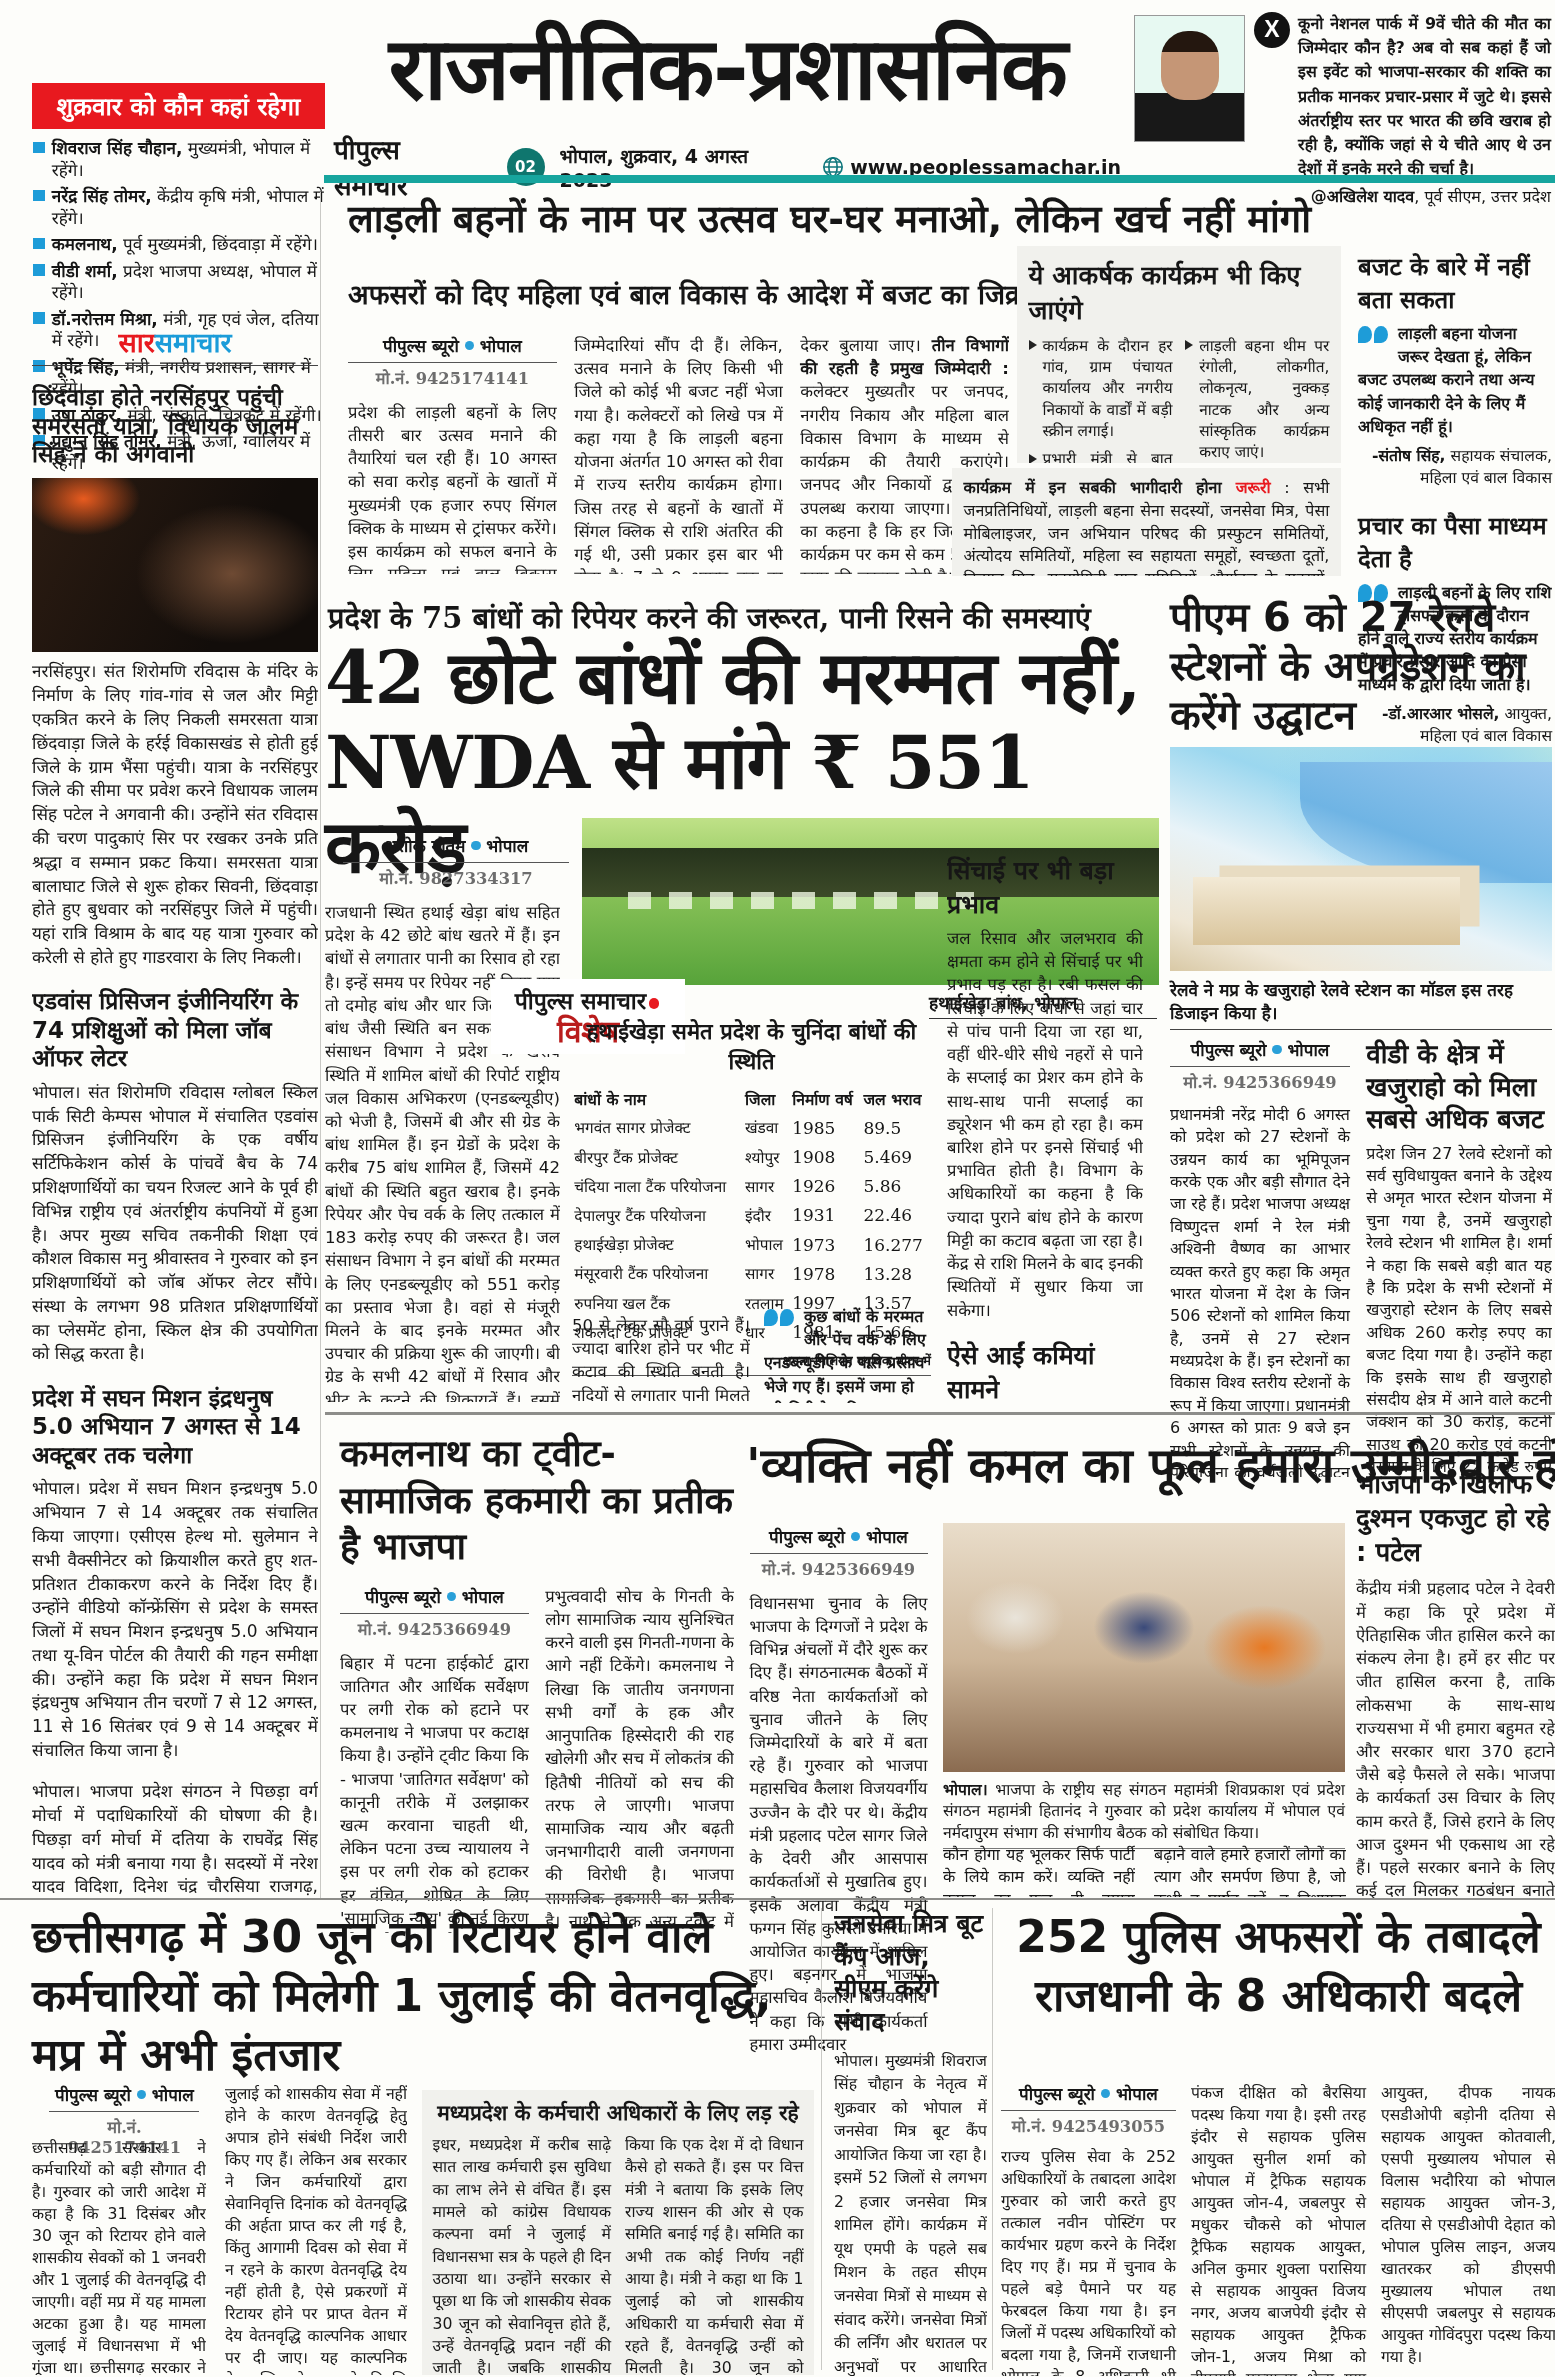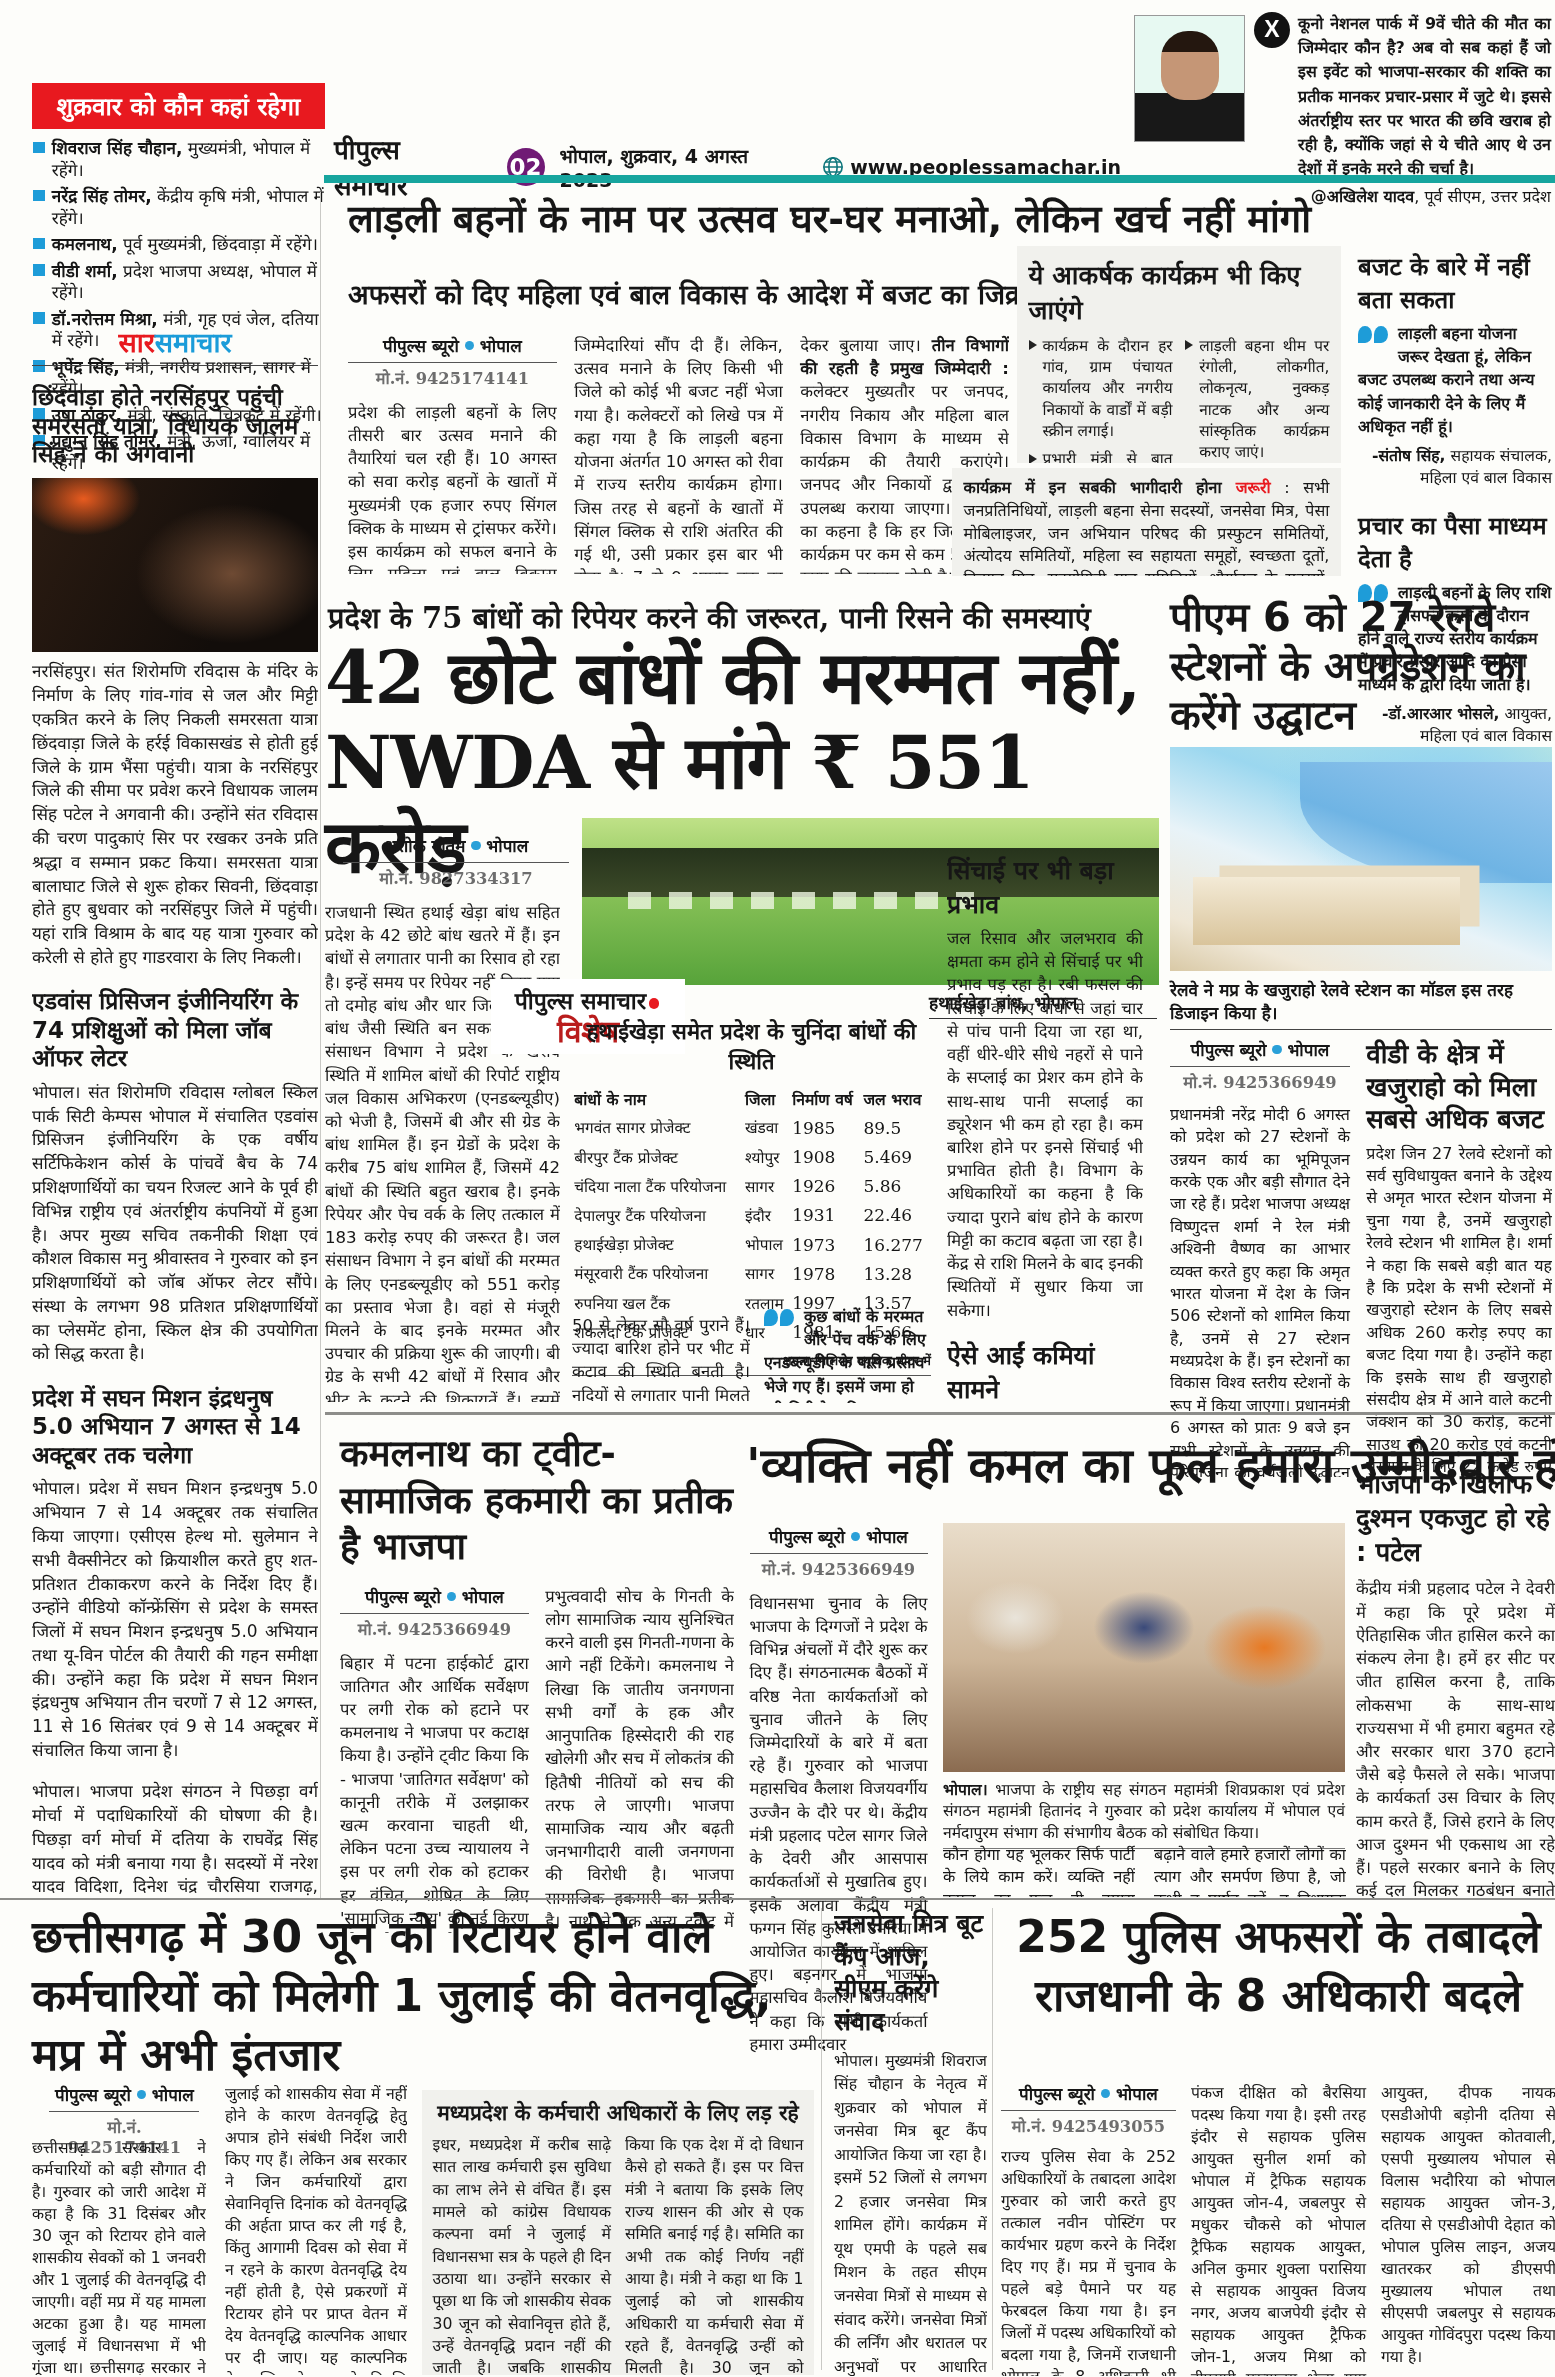--- a/index.html
+++ b/index.html
@@ -8,21 +8,21 @@
   .ovh{overflow:hidden;}
   
   #who-box{left:32px;top:83px;width:293px;}
   .who-title{background:#e8191f;color:#fff;font-size:24.4px;font-weight:800;text-align:center;padding:5.8px 0 7px;}
   .who-list{padding:9.3px 1.2px 0 1.2px;}
   .who-item{display:flex;font-size:17px;line-height:1.26;margin-bottom:5.2px;}
   .sq{flex:0 0 auto;width:11.6px;height:11.6px;background:#1e9cd8;margin:3.5px 7px 0 0;}
   #page-title{left:334px;top:5.8px;width:787px;text-align:center;font-size:87px;font-weight:900;letter-spacing:-1.7px;white-space:nowrap;}
   #dateline{left:334px;top:131px;width:787px;display:flex;align-items:center;justify-content:center;gap:15px;}
   .dl-paper{font-size:26px;font-weight:800;}
-  .dl-circle{width:38px;height:38px;border-radius:50%;background:#701a75;color:#fff;font-size:23px;font-weight:800;display:flex;align-items:center;justify-content:center;margin-left:9px;}
+  .dl-circle{width:38px;height:38px;border-radius:50%;background:#0f766e;color:#fff;font-size:15px;font-weight:800;display:flex;align-items:center;justify-content:center;margin-left:9px;}
   .dl-date{font-size:19px;font-weight:600;}
   .dl-url{font-size:19px;font-weight:700;display:flex;align-items:center;gap:5.8px;}
   #mq-photo{left:1134px;top:15px;width:109px;height:125px;border:0.6px solid #999;background:linear-gradient(180deg,#e7f9f2 62%,#181818 62%);}
   #mq-photo::before{content:"";position:absolute;left:25.6px;top:15px;width:58px;height:69px;border-radius:27px 27px 23px 23px;background:linear-gradient(180deg,#24170f 0 30%,#c59676 30%);}
   #mq{left:1254px;top:11.6px;width:297px;}
   .mq-row{display:flex;gap:8.1px;}
   .mq-x{flex:0 0 auto;width:36px;height:36px;border-radius:50%;background:#121212;color:#fff;font-size:23px;font-weight:800;display:flex;align-items:center;justify-content:center;font-family:"Liberation Sans",sans-serif;}
   .mq-text{font-size:16px;font-weight:600;line-height:1.52;text-align:justify;}
   .mq-author{font-size:16px;text-align:right;margin-top:3.5px;}
   .mq-author b{font-weight:800;}
@@ -188,20 +188,21 @@
         <span class="sq"></span>
         <span><b>प्रद्युम्न सिंह तोमर,</b><span> मंत्री, ऊर्जा, ग्वालियर में रहेंगे।</span></span>
       </div>
         <div class="who-item">
         <span class="sq"></span>
         <span><b>कमल पटेल,</b><span> मंत्री, कृषि, भोपाल में रहेंगे।</span></span>
       </div>
       </div>
   </div>
 
+  <div class="abs" id="page-title">राजनीतिक-प्रशासनिक</div>
 
   <div class="abs" id="dateline">
     <span class="dl-paper">पीपुल्स समाचार</span>
     <span class="dl-circle">02</span>
     <span class="dl-date">भोपाल, शुक्रवार, 4 अगस्त 2023</span>
     <span class="dl-url">
       <svg width="22" height="22" viewBox="0 0 24 24" fill="none" stroke="#10777c" stroke-width="1.8">
           <circle cx="12" cy="12" r="10"></circle>
           <ellipse cx="12" cy="12" rx="4.5" ry="10"></ellipse>
           <path d="M2 12h20M3.5 6.5h17M3.5 17.5h17"></path>

